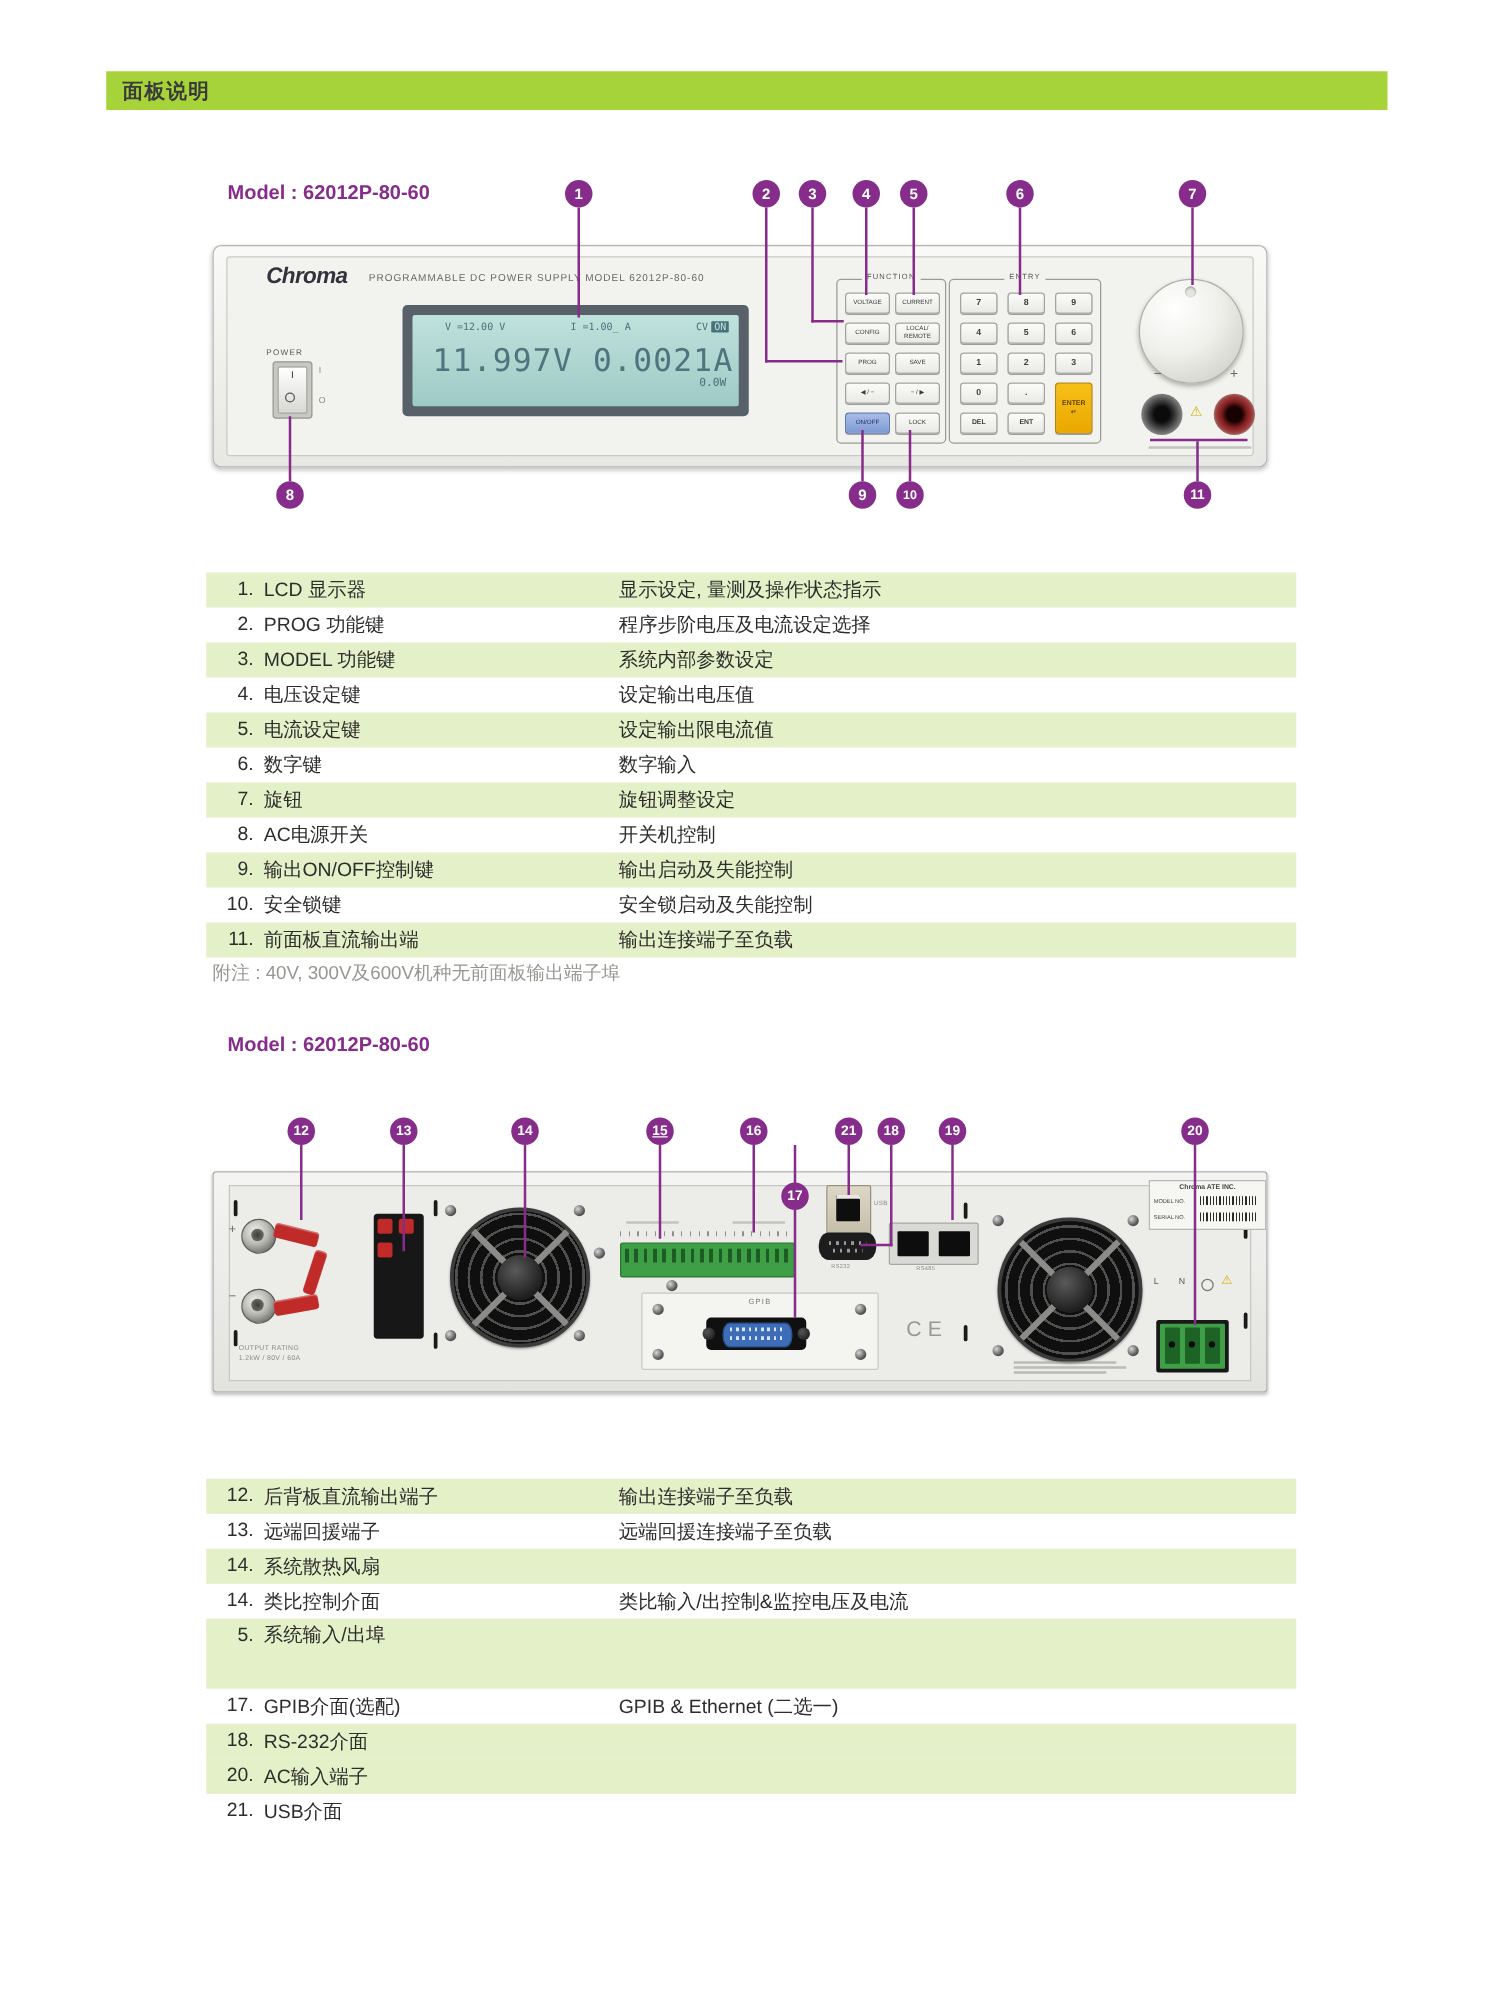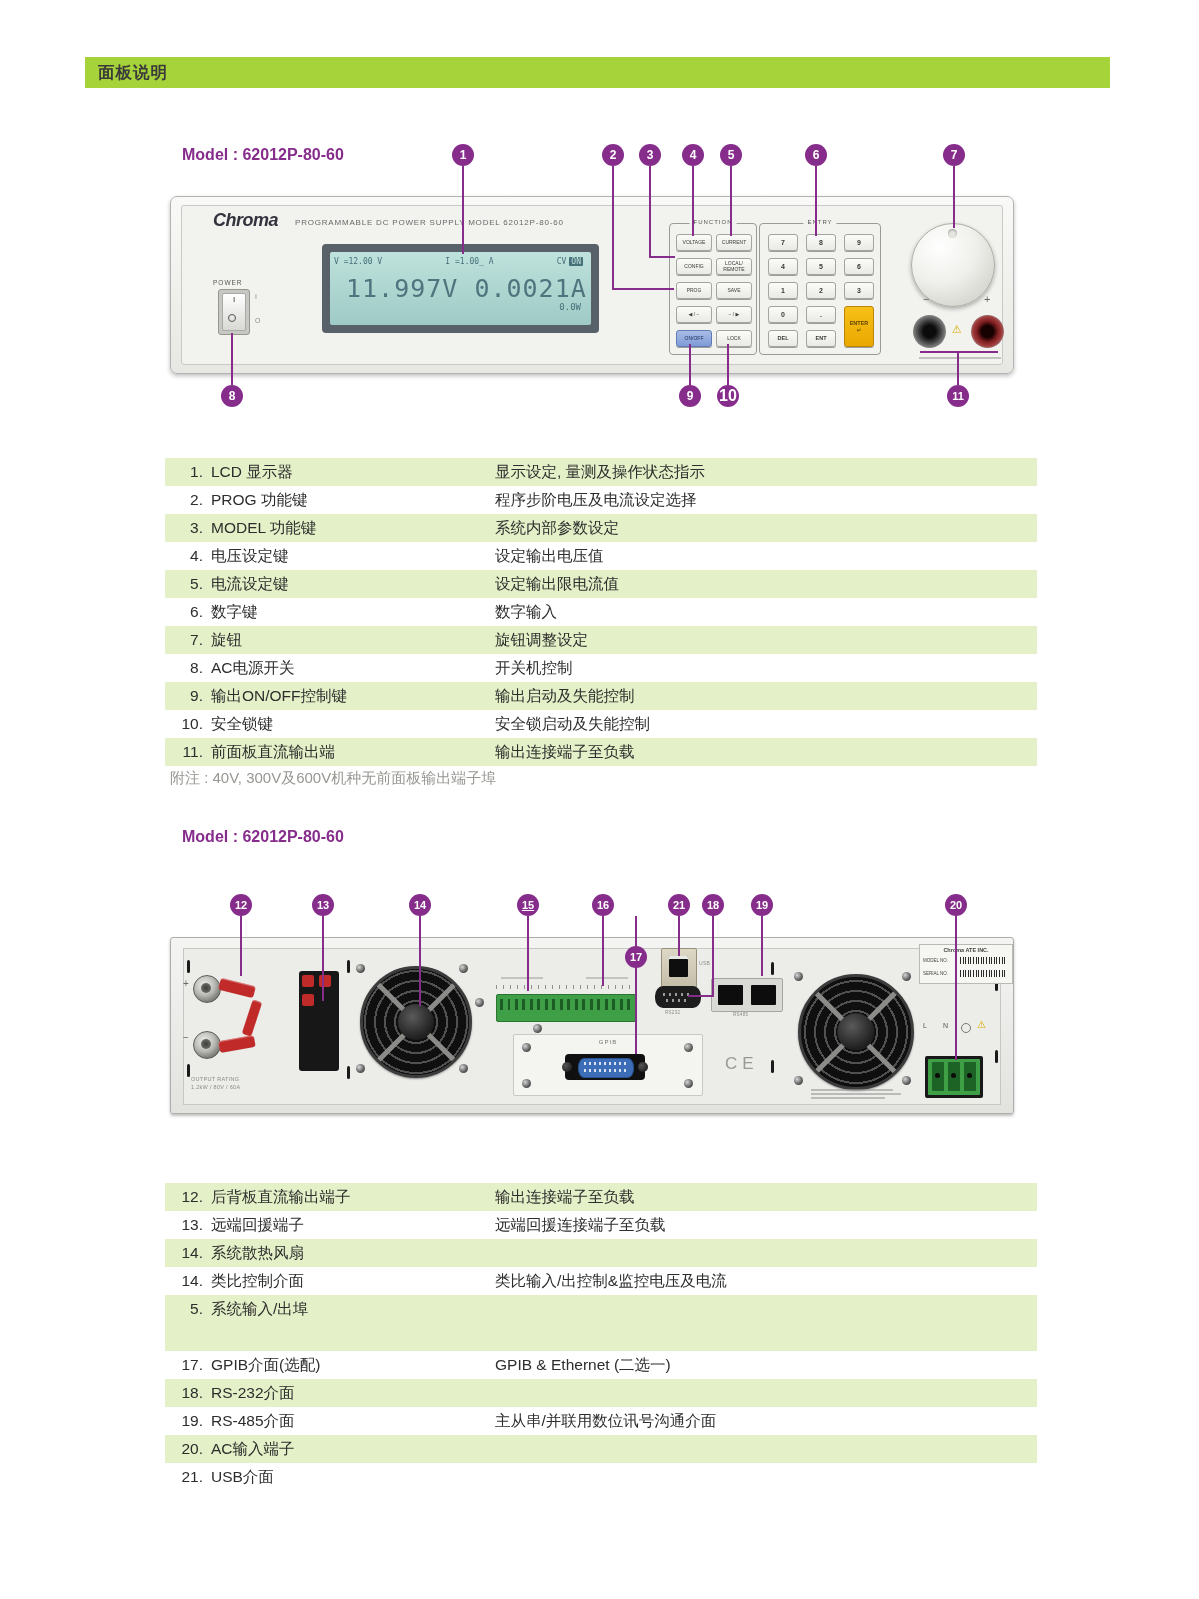--- a/index.html
+++ b/index.html
@@ -33,21 +33,21 @@
           border:1px solid #97978f;border-radius:3px;}
   .pwr-rock{position:absolute;left:3px;top:3px;right:3px;bottom:3px;background:linear-gradient(#ffffff,#d8d8d4);
             border:1px solid #a9a9a5;border-radius:2px;text-align:center;font-size:8px;color:#333;line-height:11px;}
   .pwr-dot{position:absolute;left:9px;top:24px;width:6px;height:6px;border:1px solid #555;border-radius:50%;}
   .pwr-i{position:absolute;left:84px;top:96px;font-size:7px;color:#8a8a86;}
   .pwr-o{position:absolute;left:84px;top:120px;font-size:7px;color:#8a8a86;}
 
   .lcd{position:absolute;left:151px;top:47px;width:277px;height:89px;background:#58606a;border-radius:4px;}
   .lcd-scr{position:absolute;left:8px;top:8px;right:8px;bottom:8px;border-radius:2px;
            background:linear-gradient(#bfe2dc,#9ecac6);font-family:"DejaVu Sans Mono",monospace;color:#47707a;}
-  .lcd-l1{position:absolute;left:4px;right:8px;top:5px;display:flex;justify-content:space-between;font-size:8px;}
+  .lcd-l1{position:absolute;left:26px;right:8px;top:5px;display:flex;justify-content:space-between;font-size:8px;}
   .lcd-on{background:#47707a;color:#bfe2dc;padding:0 2px;border-radius:1px;margin-left:3px;}
   .lcd-main{position:absolute;left:16px;top:22px;font-size:25px;color:#50747e;letter-spacing:1px;white-space:nowrap;}
   .lcd-w{position:absolute;right:10px;bottom:13px;font-size:9px;}
 
   .kgrp{position:absolute;border:1px solid #9a9a96;border-radius:4px;}
   .kgrp-lab{position:absolute;top:-5px;left:50%;transform:translateX(-50%);background:#f2f2ef;
             padding:0 4px;font-size:6px;letter-spacing:1px;color:#555;white-space:nowrap;}
   .key{position:absolute;width:34px;height:15px;background:linear-gradient(#fbfbf9,#e9e9e5);
        border:1px solid #a3a3a0;border-radius:3px;box-shadow:0 1px 0 rgba(0,0,0,.35);
        display:flex;align-items:center;justify-content:center;text-align:center;
@@ -246,21 +246,21 @@
     <div class="ptext" style="left:748px;top:160px;width:82px;opacity:.55;"></div>
   </div>
 
   <div class="hl" style="left:920px;top:351px;width:78px;"></div>
   <div class="vl" style="left:231px;top:333px;height:52px;"></div>
   <div class="vl" style="left:689px;top:344px;height:41px;"></div>
   <div class="vl" style="left:727px;top:344px;height:41px;"></div>
   <div class="vl" style="left:957px;top:353px;height:32px;"></div>
   <div class="co" style="left:221px;top:385px;">8</div>
   <div class="co" style="left:679px;top:385px;">9</div>
-  <div class="co" style="left:717px;top:385px;font-size:16px;">10</div>
+  <div class="co" style="left:717px;top:385px;font-size:10px;">10</div>
   <div class="co" style="left:947px;top:385px;font-size:11px;">11</div>
 
   <div class="tbl" style="top:458px;">
     <div class="trow green">
         <span class="num">1.</span>
         <span class="lab">LCD 显示器</span>
         <span class="desc">显示设定, 量测及操作状态指示</span>
       </div>
     <div class="trow">
         <span class="num">2.</span>
@@ -484,25 +484,20 @@
     <div class="trow">
         <span class="num">17.</span>
         <span class="lab">GPIB介面(选配)</span>
         <span class="desc">GPIB &amp; Ethernet (二选一)</span>
       </div>
     <div class="trow green">
         <span class="num">18.</span>
         <span class="lab">RS-232介面</span>
         <span class="desc"></span>
       </div>
-    <div class="trow">
-        <span class="num">19.</span>
-        <span class="lab">RS-485介面</span>
-        <span class="desc">主从串/并联用数位讯号沟通介面</span>
-      </div>
     <div class="trow green">
         <span class="num">20.</span>
         <span class="lab">AC输入端子</span>
         <span class="desc"></span>
       </div>
     <div class="trow">
         <span class="num">21.</span>
         <span class="lab">USB介面</span>
         <span class="desc"></span>
       </div>

